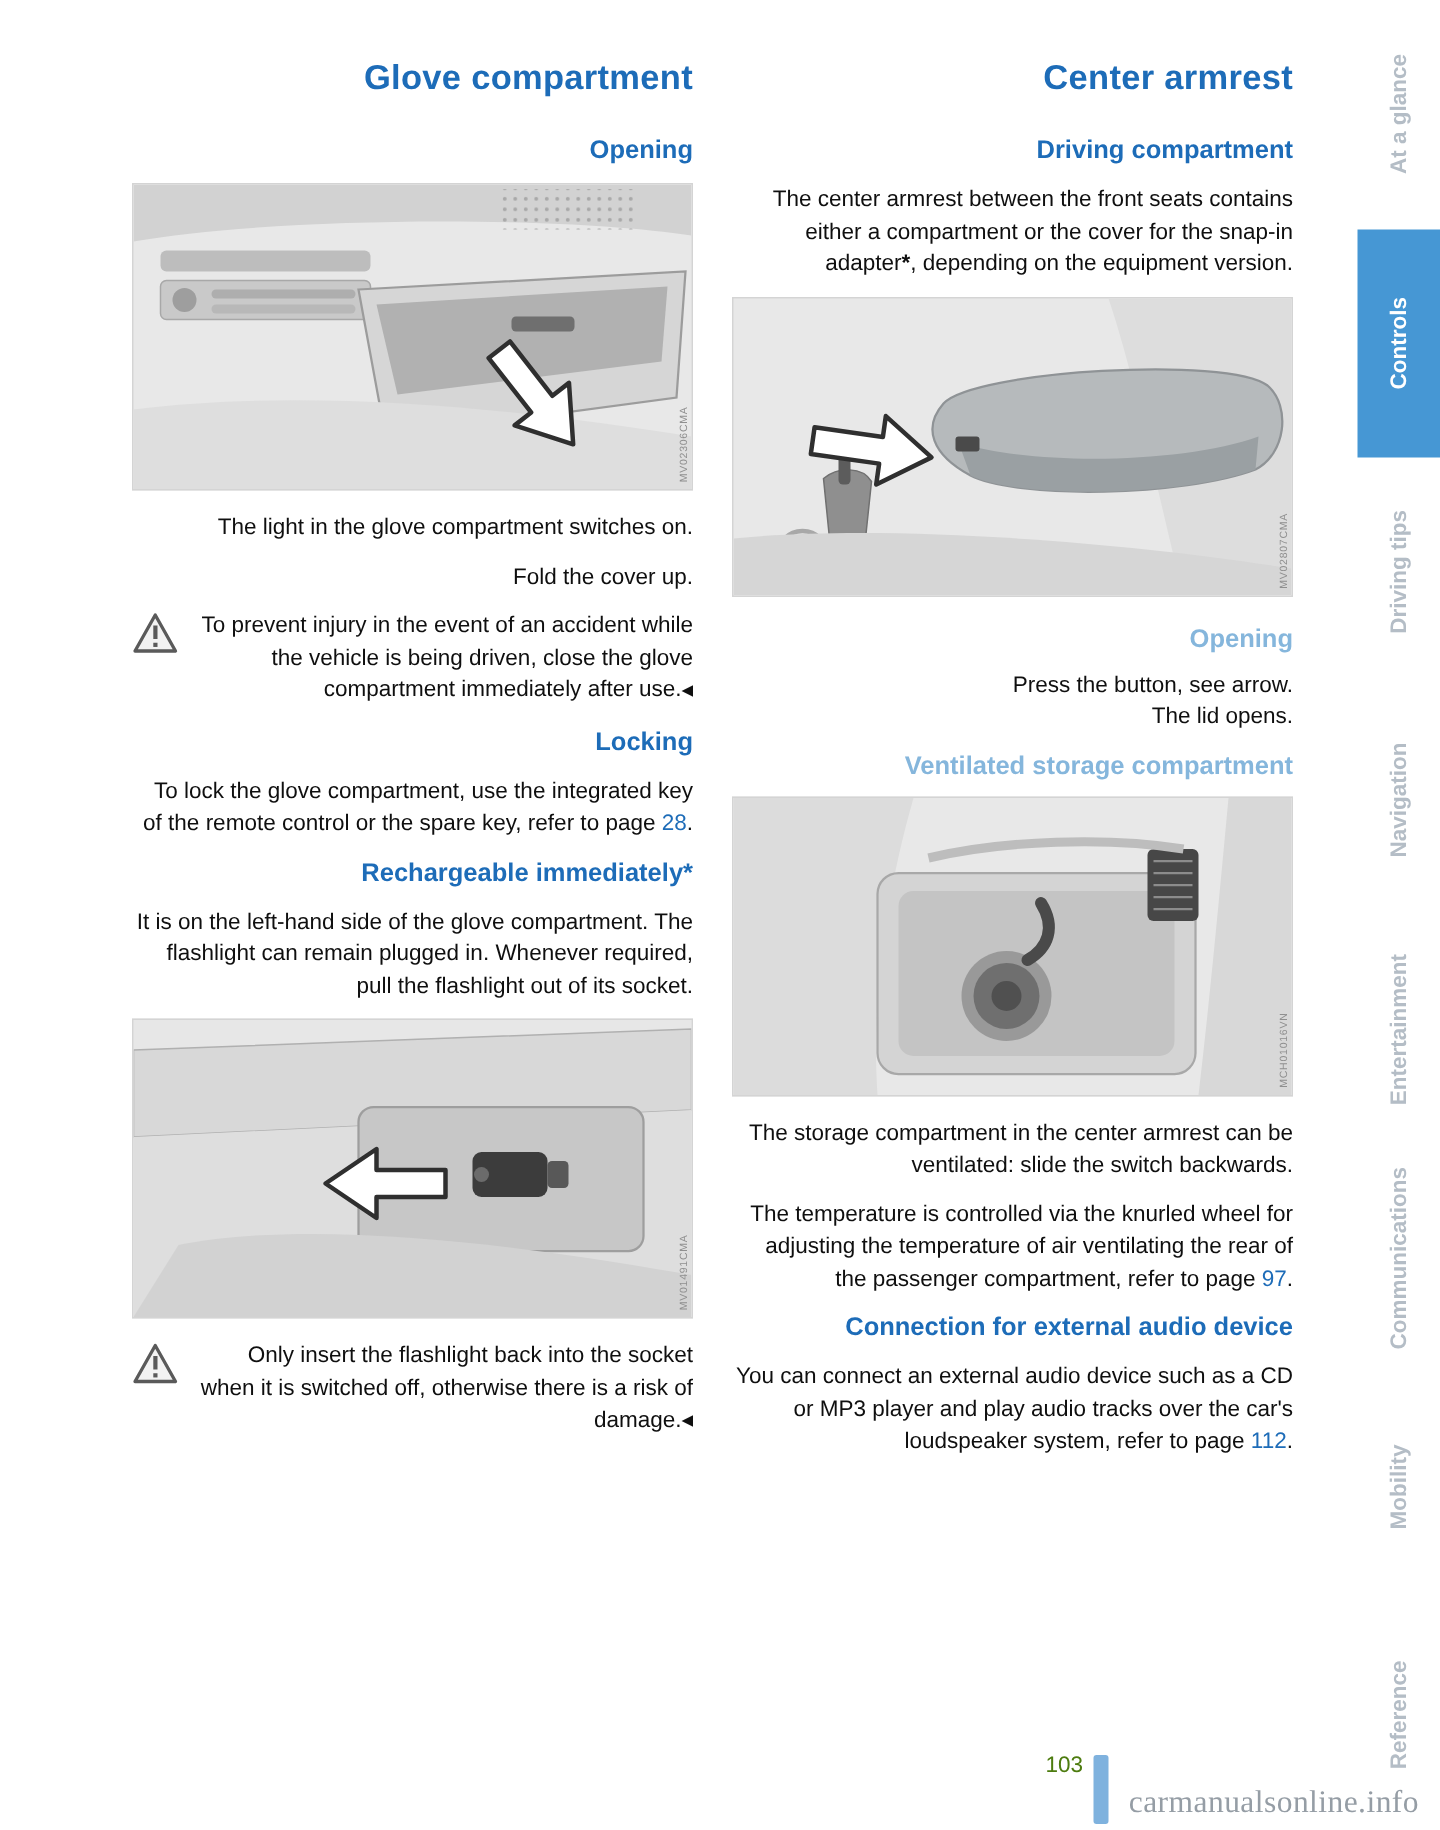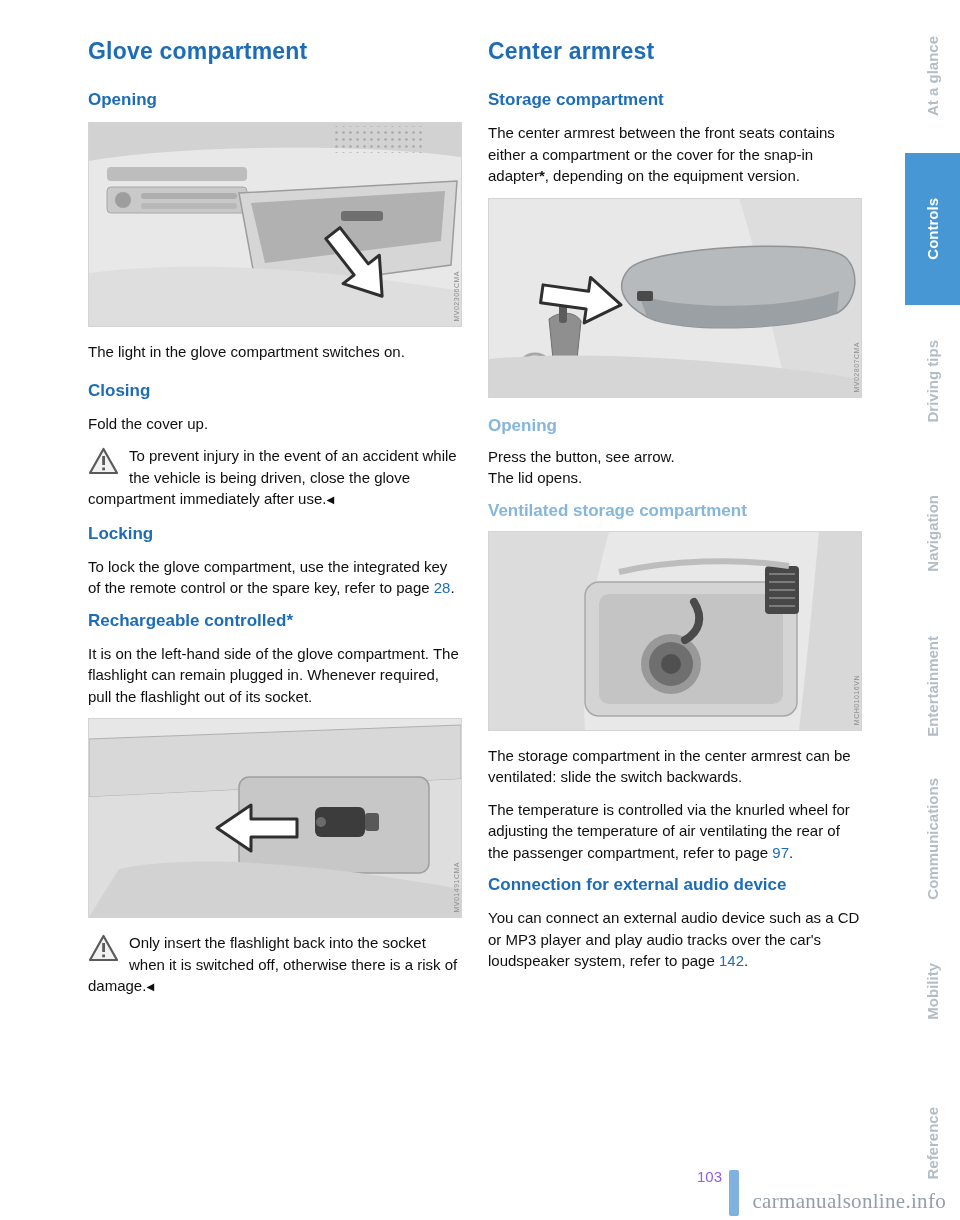--- a/index.html
+++ b/index.html
@@ -5,21 +5,21 @@
   * { margin:0; padding:0; box-sizing:border-box; }
   html,body { width:960px; height:1220px; }
   body {
     font-family:"Liberation Sans", sans-serif;
     background:#ffffff;
     position:relative;
     overflow:hidden;
     color:#0f0f0f;
   }
   .content { position:absolute; top:38px; left:88px; width:773px; display:flex; gap:26px; z-index:2; }
-  .col { width:374px; flex:0 0 374px; }
+  .col { width:374px; flex:0 0 374px;text-align:right; }
 
   .title { font-size:23px; line-height:26px; color:#1d6cb8; margin-bottom:26px; font-weight:bold; letter-spacing:0.2px; }
   .sub { font-size:17px; color:#1d6cb8; font-weight:bold; margin:0 0 12px; }
   .sub-light { font-size:17px; color:#85b6dc; font-weight:bold; margin:0 0 10px; }
   .mt { margin-top:12px; }
   .mt-s { margin-top:18px; }
 
   .body { font-size:15px; line-height:21.5px; }
   .para { margin-bottom:11px; }
   .tight { margin-bottom:0; }
@@ -40,21 +40,21 @@
 
   .sidebar { position:absolute; top:0; right:0; width:55px; height:1220px; display:flex; flex-direction:column; background:#ffffff; z-index:1; }
   .tab { flex:1; display:flex; align-items:center; justify-content:center; cursor:pointer; }
   .tab-label {
     writing-mode:vertical-rl; transform:rotate(180deg);
     font-size:15px; font-weight:bold; color:#b4bdc6; white-space:nowrap;
   }
   .tab.active { background:#4697d4; }
   .tab.active .tab-label { color:#ffffff; }
 
-  .footer-pagenum { position:absolute; left:697px; top:1168px; font-size:15px; color:#8b5cf6; z-index:2; }
+  .footer-pagenum { position:absolute; left:697px; top:1168px; font-size:15px; color:#4d7c0f; z-index:2; }
   .page-marker { position:absolute; left:729px; top:1170px; width:10px; height:46px; background:#7fb2de; border-radius:2px; z-index:2; }
   .watermark { position:absolute; right:14px; bottom:6px; font-size:21px; color:#959da5; z-index:5; letter-spacing:0.3px;font-family:Liberation Serif, serif; }
 </style>
 </head>
 <body>
 
 <div class="page">
 
   <main class="content">
 
@@ -84,38 +84,37 @@
           <path d="M0,150 C120,135 260,150 372,168 L372,203 L0,203 Z" fill="#dedede"></path>
           <g transform="translate(262,96) rotate(52)">
             <path d="M0,14 L46,14 L46,0 L80,23 L46,46 L46,32 L0,32 Z" fill="#ffffff" stroke="#2f2f2f" stroke-width="3" stroke-linejoin="round"></path>
           </g>
         </svg>
         <span class="figcode">MV02306CMA</span>
       </figure>
 
       <p class="body para">The light in the glove compartment switches on.</p>
 
-      <h2 class="sub mt-s">Closing</h2>
       <p class="body para">Fold the cover up.</p>
 
       <div class="warning body">
         <span class="warn-icon">
           <svg width="31" height="28" viewBox="0 0 31 28">
             <path d="M15.5 2 L29 26 L2 26 Z" fill="#f2f2f2" stroke="#5a5a5a" stroke-width="2.2" stroke-linejoin="round"></path>
             <rect x="14.2" y="9" width="2.8" height="9" fill="#5a5a5a"></rect>
             <rect x="14.2" y="20.5" width="2.8" height="2.8" fill="#5a5a5a"></rect>
           </svg>
         </span>
         <span>To prevent injury in the event of an accident while the vehicle is being driven, close the glove compartment immediately after use.</span><span class="endmark">◀</span>
       </div>
 
       <h2 class="sub mt">Locking</h2>
       <p class="body para"><span>To lock the glove compartment, use the integrated key of the remote control or the spare key, refer to page </span><a class="pagelink">28</a><span>.</span></p>
 
-      <h2 class="sub mt">Rechargeable controlled*</h2>
+      <h2 class="sub mt">Rechargeable immediately*</h2>
       <p class="body para">It is on the left-hand side of the glove compartment. The flashlight can remain plugged in. Whenever required, pull the flashlight out of its socket.</p>
 
       <figure class="figure h200">
         <svg width="372" height="198" viewBox="0 0 372 198">
           <rect width="372" height="198" fill="#e7e7e7"></rect>
           <path d="M0,20 L372,6 L372,60 L0,78 Z" fill="#d8d8d8" stroke="#b0b0b0" stroke-width="1"></path>
           <path d="M0,78 L372,60 L372,198 L0,198 Z" fill="#dedede"></path>
           <rect x="150" y="58" width="190" height="96" rx="10" fill="#c7c7c7" stroke="#9e9e9e" stroke-width="1.5"></rect>
           <rect x="226" y="88" width="50" height="30" rx="6" fill="#3c3c3c"></rect>
           <circle cx="232" cy="103" r="5" fill="#6b6b6b"></circle>
@@ -136,21 +135,21 @@
             <rect x="14.2" y="20.5" width="2.8" height="2.8" fill="#5a5a5a"></rect>
           </svg>
         </span>
         <span>Only insert the flashlight back into the socket when it is switched off, otherwise there is a risk of damage.</span><span class="endmark">◀</span>
       </div>
     </section>
 
     <section class="col">
       <h1 class="title">Center armrest</h1>
 
-      <h2 class="sub">Storage compartment</h2>
+      <h2 class="sub">Driving compartment</h2>
       <p class="body para"><span>The center armrest between the front seats contains either a compartment or the cover for the snap-in adapter</span><span class="star">*</span><span>, depending on the equipment version.</span></p>
 
       <figure class="figure h200">
         <svg width="372" height="198" viewBox="0 0 372 198">
           <rect width="372" height="198" fill="#e8e8e8"></rect>
           <path d="M250,0 L372,0 L372,198 L300,198 C280,120 270,60 250,0 Z" fill="#dddddd"></path>
           <path d="M140,70 C160,48 330,38 356,58 C372,72 368,104 348,114 C300,132 190,134 158,118 C132,104 126,86 140,70 Z" fill="#b6babc" stroke="#8f9396" stroke-width="1.5"></path>
           <path d="M150,96 C200,112 300,110 350,92 L348,114 C300,132 190,134 158,118 Z" fill="#9aa0a3"></path>
           <rect x="148" y="92" width="16" height="10" rx="2" fill="#4a4a4a"></rect>
           <path d="M60,120 C70,112 86,112 92,122 L88,160 L64,160 Z" fill="#8f8f8f" stroke="#707070"></path>
@@ -191,21 +190,21 @@
           </g>
           <path d="M130,40 C180,28 250,26 300,34" fill="none" stroke="#bdbdbd" stroke-width="6"></path>
         </svg>
         <span class="figcode">MCH01016VN</span>
       </figure>
 
       <p class="body para">The storage compartment in the center armrest can be ventilated: slide the switch backwards.</p>
       <p class="body para"><span>The temperature is controlled via the knurled wheel for adjusting the temperature of air ventilating the rear of the passenger compartment, refer to page </span><a class="pagelink">97</a><span>.</span></p>
 
       <h2 class="sub mt">Connection for external audio device</h2>
-      <p class="body para"><span>You can connect an external audio device such as a CD or MP3 player and play audio tracks over the car's loudspeaker system, refer to page </span><a class="pagelink">142</a><span>.</span></p>
+      <p class="body para"><span>You can connect an external audio device such as a CD or MP3 player and play audio tracks over the car's loudspeaker system, refer to page </span><a class="pagelink">112</a><span>.</span></p>
     </section>
 
   </main>
 
   <nav class="sidebar">
     <div class="tab">
         <span class="tab-label">At a glance</span>
       </div>
     <div class="tab active">
         <span class="tab-label">Controls</span>

